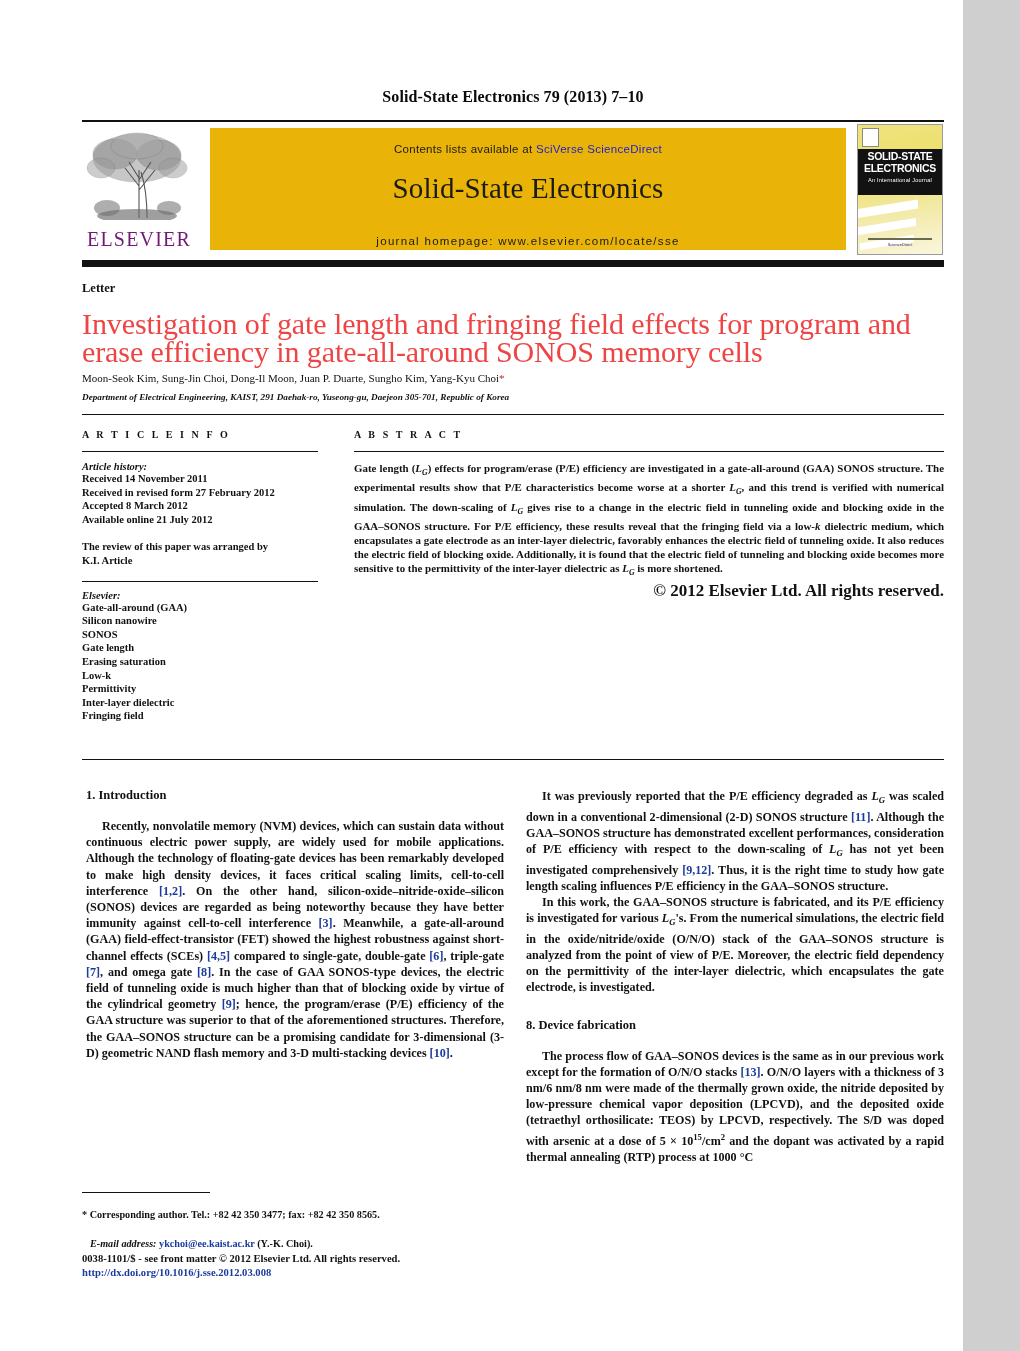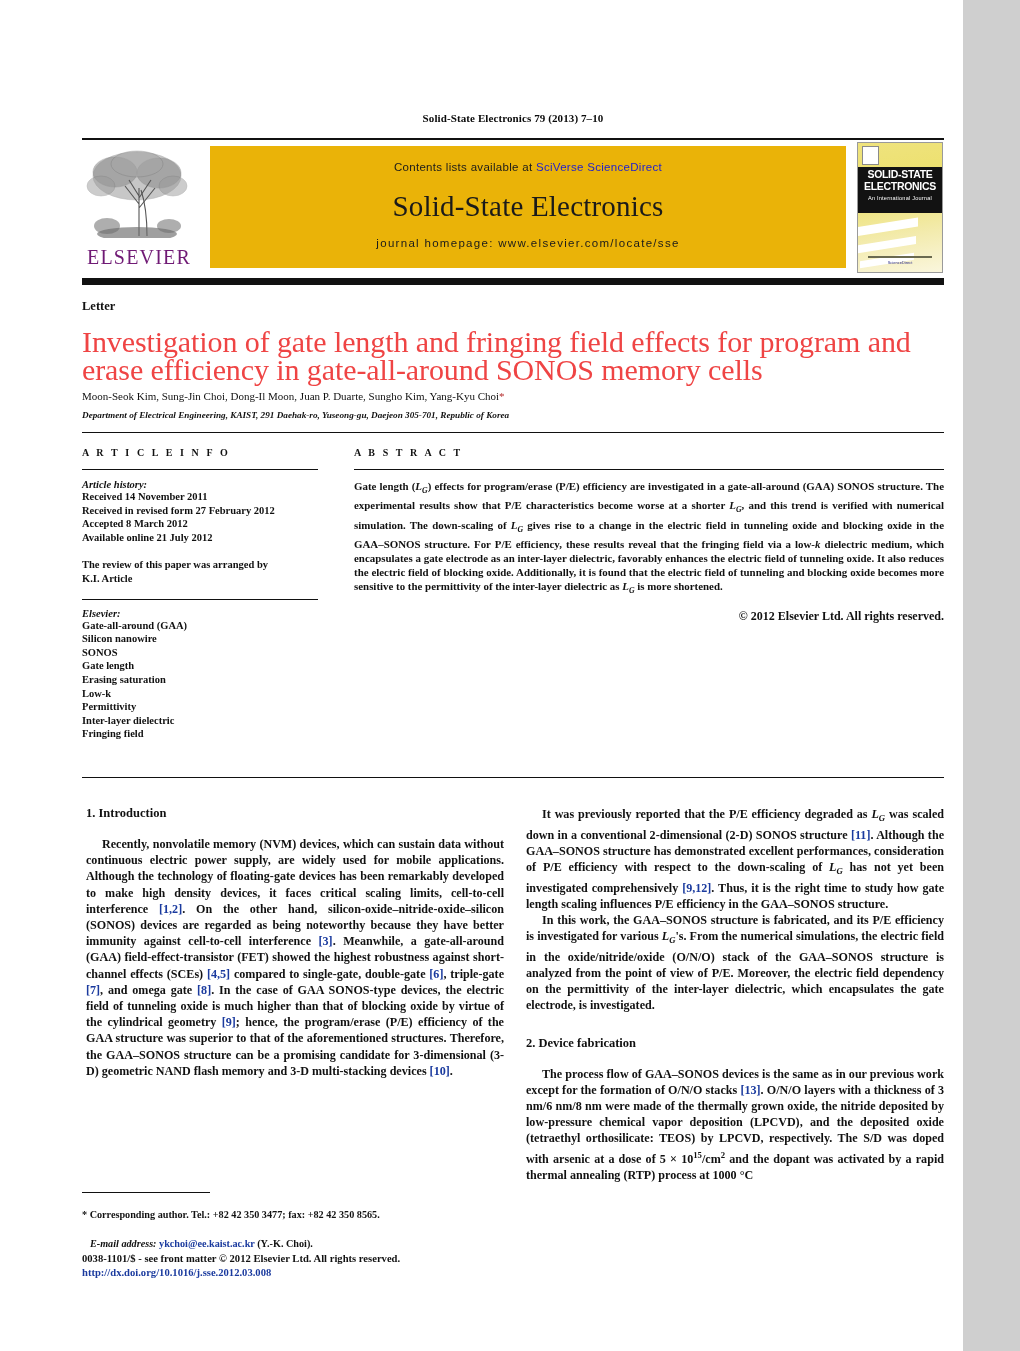--- a/index.html
+++ b/index.html
@@ -25,24 +25,24 @@
   .inner {
     position: absolute;
     left: 82px;
     top: 0;
     width: 862px;
   }
 
   
   .runhead {
     text-align: center;
-    font-size: 11px;
+    font-size: 16px;
     font-weight: bold;
     color: #0a0a0a;
-    padding-top: 112px;
+    padding-top: 88px;
     letter-spacing: 0.1px;
   }
 
   
   .masthead {
     margin-top: 14px;
     border-top: 2.2px solid #111;
     height: 134px;
     position: relative;
   }
@@ -89,21 +89,21 @@
     font-family: "Liberation Serif", serif;
     font-size: 29px;
     color: #1a1a1a;
     margin-top: 17px;
     letter-spacing: 0.2px;
   }
   .homepage-line {
     font-family: "Liberation Sans", sans-serif;
     font-size: 11.5px;
     color: #1a1a1a;
-    margin-top: 14px;
+    margin-top: 30px;
     letter-spacing: 1.3px;
   }
   .cover-thumb {
     position: absolute;
     left: 775px;
     top: 2px;
     width: 86px;
     height: 131px;
     border: 1px solid #9a9a9a;
     background: linear-gradient(170deg,#efe37e 0%, #ece06c 35%, #f3ebad 70%, #faf6dd 100%);
@@ -255,24 +255,24 @@
     font-family: "Liberation Serif", serif;
     font-weight: bold;
     font-size: 10.9px;
     line-height: 14.1px;
     text-align: justify;
     color: #111;
   }
   .abs-copy {
     font-family: "Liberation Serif", serif;
     font-weight: bold;
-    font-size: 12px;
+    font-size: 17px;
     text-align: right;
     color: #111;
-    margin-top: 11px;
+    margin-top: 1px;
   }
   .infoblock-end {
     border-top: 1.2px solid #111;
     margin-top: 10px;
   }
 
   
   .body-cols {
     margin-top: 28px;
     position: relative;
@@ -455,21 +455,21 @@
     <div class="body-cols">
 
       <div class="bcol left">
         <div class="h2">1. Introduction</div>
         <p class="txt">Recently, nonvolatile memory (NVM) devices, which can sustain data without continuous electric power supply, are widely used for mobile applications. Although the technology of floating-gate devices has been remarkably developed to make high density devices, it faces critical scaling limits, cell-to-cell interference <span class="ref">[1,2]</span>. On the other hand, silicon-oxide–nitride-oxide–silicon (SONOS) devices are regarded as being noteworthy because they have better immunity against cell-to-cell interference <span class="ref">[3]</span>. Meanwhile, a gate-all-around (GAA) field-effect-transistor (FET) showed the highest robustness against short-channel effects (SCEs) <span class="ref">[4,5]</span> compared to single-gate, double-gate <span class="ref">[6]</span>, triple-gate <span class="ref">[7]</span>, and omega gate <span class="ref">[8]</span>. In the case of GAA SONOS-type devices, the electric field of tunneling oxide is much higher than that of blocking oxide by virtue of the cylindrical geometry <span class="ref">[9]</span>; hence, the program/erase (P/E) efficiency of the GAA structure was superior to that of the aforementioned structures. Therefore, the GAA–SONOS structure can be a promising candidate for 3-dimensional (3-D) geometric NAND flash memory and 3-D multi-stacking devices <span class="ref">[10]</span>.</p>
       </div>
 
       <div class="bcol right">
         <p class="txt">It was previously reported that the P/E efficiency degraded as <i>L<sub>G</sub></i> was scaled down in a conventional 2-dimensional (2-D) SONOS structure <span class="ref">[11]</span>. Although the GAA–SONOS structure has demonstrated excellent performances, consideration of P/E efficiency with respect to the down-scaling of <i>L<sub>G</sub></i> has not yet been investigated comprehensively <span class="ref">[9,12]</span>. Thus, it is the right time to study how gate length scaling influences P/E efficiency in the GAA–SONOS structure.</p>
         <p class="txt">In this work, the GAA–SONOS structure is fabricated, and its P/E efficiency is investigated for various <i>L<sub>G</sub></i>'s. From the numerical simulations, the electric field in the oxide/nitride/oxide (O/N/O) stack of the GAA–SONOS structure is analyzed from the point of view of P/E. Moreover, the electric field dependency on the permittivity of the inter-layer dielectric, which encapsulates the gate electrode, is investigated.</p>
-        <div class="h2 spaced">2. Device fabrication</div>
+        <div class="h2 spaced">8. Device fabrication</div>
         <p class="txt">The process flow of GAA–SONOS devices is the same as in our previous work except for the formation of O/N/O stacks <span class="ref">[13]</span>. O/N/O layers with a thickness of 3 nm/6 nm/8 nm were made of the thermally grown oxide, the nitride deposited by low-pressure chemical vapor deposition (LPCVD), and the deposited oxide (tetraethyl orthosilicate: TEOS) by LPCVD, respectively. The S/D was doped with arsenic at a dose of 5 × 10<sup>15</sup>/cm<sup>2</sup> and the dopant was activated by a rapid thermal annealing (RTP) process at 1000 °C</p>
       </div>
     </div>
 
   </div>
 
   <div class="footnote">
     <div class="fn-rule"></div>
     <div class="fn-line"><span>*&nbsp;</span><span>Corresponding author. Tel.: +82 42 350 3477; fax: +82 42 350 8565.</span></div>
     <div class="fn-line" style="padding-left:20px;"><span class="it">E-mail address:</span> <span class="mail">ykchoi@ee.kaist.ac.kr</span> <span>(Y.-K. Choi).</span></div>

